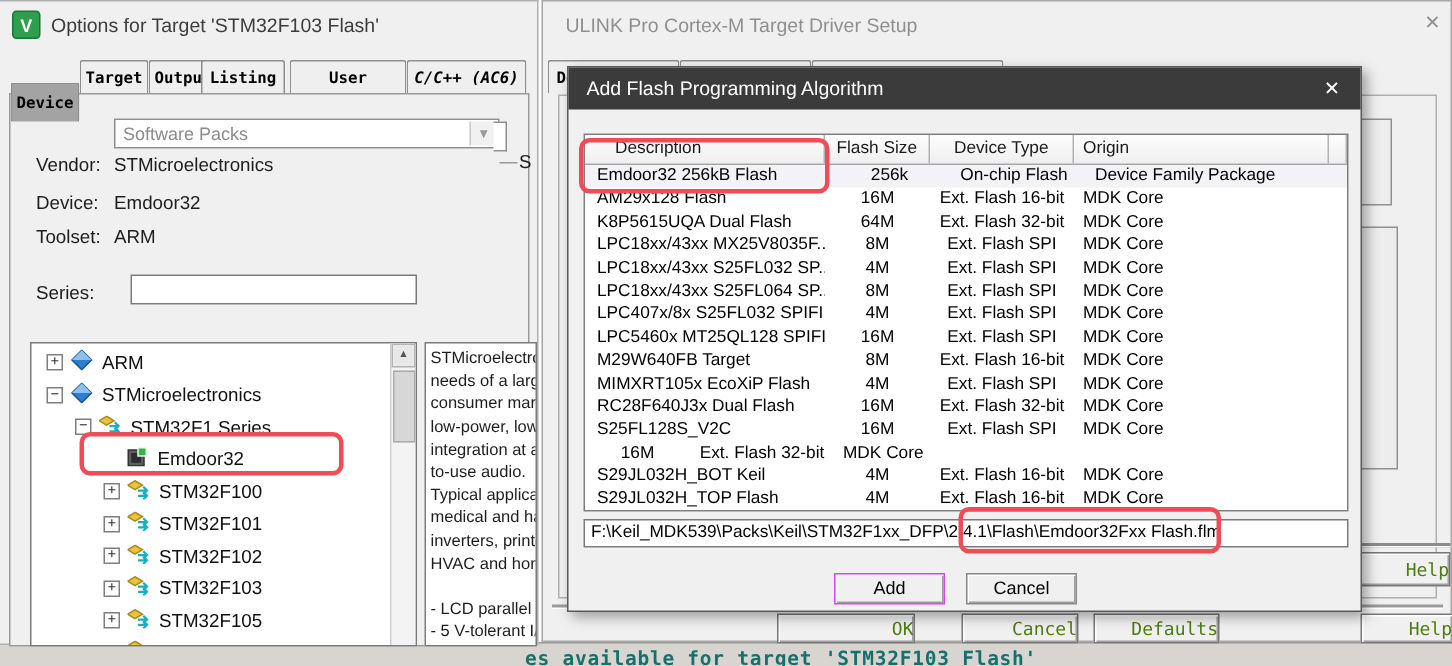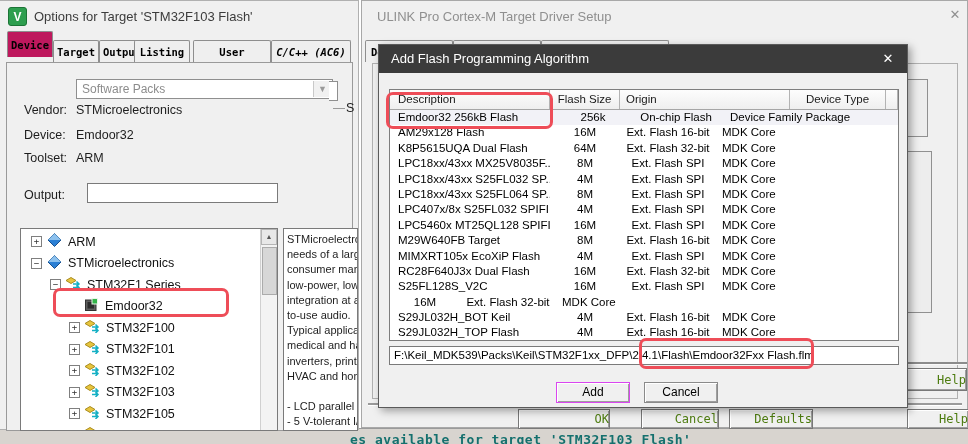--- a/index.html
+++ b/index.html
@@ -9,21 +9,21 @@
 
   
   .status-strip{left:0;top:428px;width:968px;height:16px;background:#d8d4cf;z-index:1;border-top:1px solid #9a9a9a;}
   .status-text{position:absolute;left:350px;top:3px;font:bold 13px "DejaVu Sans Mono",monospace;color:#15706e;letter-spacing:.5px;white-space:nowrap;}
 
   
   .opt{left:0;top:0;width:359px;height:430px;background:#f0f0f0;border:1px solid #b0b0b0;border-left:none;z-index:2;}
   .opt-title{position:absolute;left:34px;top:8px;font-size:13px;color:#3c3c3c;white-space:nowrap;}
   .keil-icon{position:absolute;left:8px;top:6px;width:19px;height:19px;background:#2e9e4f;border:1px solid #1c7436;border-radius:3px;color:#fff;font:bold 12px/18px "Liberation Sans",sans-serif;text-align:center;box-sizing:border-box;}
   .otab,.utab{position:absolute;top:39px;height:22px;background:#efefef;border:1px solid #8e8e8e;border-bottom:none;border-radius:2px 2px 0 0;font:600 10.5px/22px "DejaVu Sans Mono",monospace;text-align:center;color:#000;box-sizing:border-box;white-space:nowrap;overflow:hidden;}
-  .otab.active{top:30px;height:26px;z-index:3;background:#be185d;line-height:26px;}
+  .otab.active{top:54px;height:26px;z-index:3;background:#a3a3a3;line-height:26px;}
   .opt-frame{position:absolute;left:6px;top:61px;width:347px;height:369px;border:1px solid #9a9a9a;background:#f0f0f0;box-sizing:border-box;}
   .combo{position:absolute;left:76px;top:78px;width:257px;height:20px;background:#fff;border:1px solid #8f8f8f;color:#8c8c8c;font-size:12px;line-height:18px;padding-left:5px;box-sizing:border-box;}
   .combo-btn{position:absolute;right:1px;top:1px;width:17px;height:16px;background:#f1f1f1;border-left:1px solid #c9c9c9;color:#9a9a9a;font-size:9px;line-height:16px;text-align:center;}
   .fld{position:absolute;left:0;width:359px;height:16px;font-size:12.5px;color:#1d1d1d;}
   .flab{position:absolute;left:24px;}
   .fval{position:absolute;left:76px;}
   .search-lab{position:absolute;left:24px;top:187px;font-size:12.5px;color:#1d1d1d;}
   .search-in{position:absolute;left:87px;top:182px;width:191px;height:20px;border:1px solid #7a7a7a;background:#fff;box-sizing:border-box;font-size:12px;padding:0 4px;outline:none;}
   .treebox{position:absolute;left:20px;top:227px;width:258px;height:203px;background:#fff;border:1px solid #7a7a7a;box-sizing:border-box;overflow:hidden;}
   .trow-tree{position:relative;height:21.5px;display:flex;align-items:center;font-size:12.5px;color:#111;white-space:nowrap;}
@@ -101,21 +101,21 @@
     </div>
     <div class="fld" style="top:127px">
       <span class="flab">Device:</span>
       <span class="fval">Emdoor32</span>
     </div>
     <div class="fld" style="top:150px">
       <span class="flab">Toolset:</span>
       <span class="fval">ARM</span>
     </div>
 
-    <div class="search-lab">Output:</div>
+    <div class="search-lab">Series:</div>
     <input class="search-in" value="" style="">
 
     <div class="treebox">
       <div id="tree-rows" style="position:absolute;left:2px;top:2px;right:18px;">
           <div class="trow-tree" style="padding-left: 8px;">
             <div class="exp">+</div>
             <div class="ticon"><svg width="15" height="14" viewBox="0 0 15 14">
                 <polygon points="7.5,0.5 14,7 7.5,13.5 1,7" fill="#2b7fd4" stroke="#17508f"></polygon>
                 <polygon points="7.5,0.5 14,7 7.5,7 1,7" fill="#8cc1ee"></polygon>
               </svg></div>
@@ -242,24 +242,24 @@
     <div class="cbtn" style="position:absolute;left:545px;top:408px;width:62px;height:20px;">Help</div>
   </div>
 
   <div class="abs addlg">
     <div class="ad-title">
       <div class="ad-title-text">Add Flash Programming Algorithm</div>
       <div class="ad-close">✕</div>
     </div>
     <div class="ftable">
       <div class="thead" id="tbl-head">
-          <div class="thcell" style="width: 160px; text-align: left; padding-left: 8px;">Description</div>
+          <div class="thcell" style="width: 160px; text-align: left; padding-left: 20px;">Description</div>
           <div class="thcell" style="width: 70px; text-align: center; padding-left: 0px;">Flash Size</div>
+          <div class="thcell" style="width: 96px; text-align: center; padding-left: 0px;">Device Type</div>
           <div class="thcell" style="width: 170px; text-align: left; padding-left: 6px;">Origin</div>
-          <div class="thcell" style="width: 96px; text-align: center; padding-left: 0px;">Device Type</div>
           <div class="thcell" style="width: 12px; text-align: left; padding-left: 0px;"></div>
         </div>
       <div id="tbl-body">
           <div class="trow sel">
             <div class="tcell" style="width: 168px; text-align: left; padding-left: 8px;">Emdoor32 256kB Flash</div>
             <div class="tcell" style="width: 70px; text-align: center; padding-left: 0px;">256k</div>
             <div class="tcell" style="width: 96px; text-align: center; padding-left: 0px;">On-chip Flash</div>
             <div class="tcell" style="width: 170px; text-align: left; padding-left: 6px;">Device Family Package</div>
           </div>
           <div class="trow">

